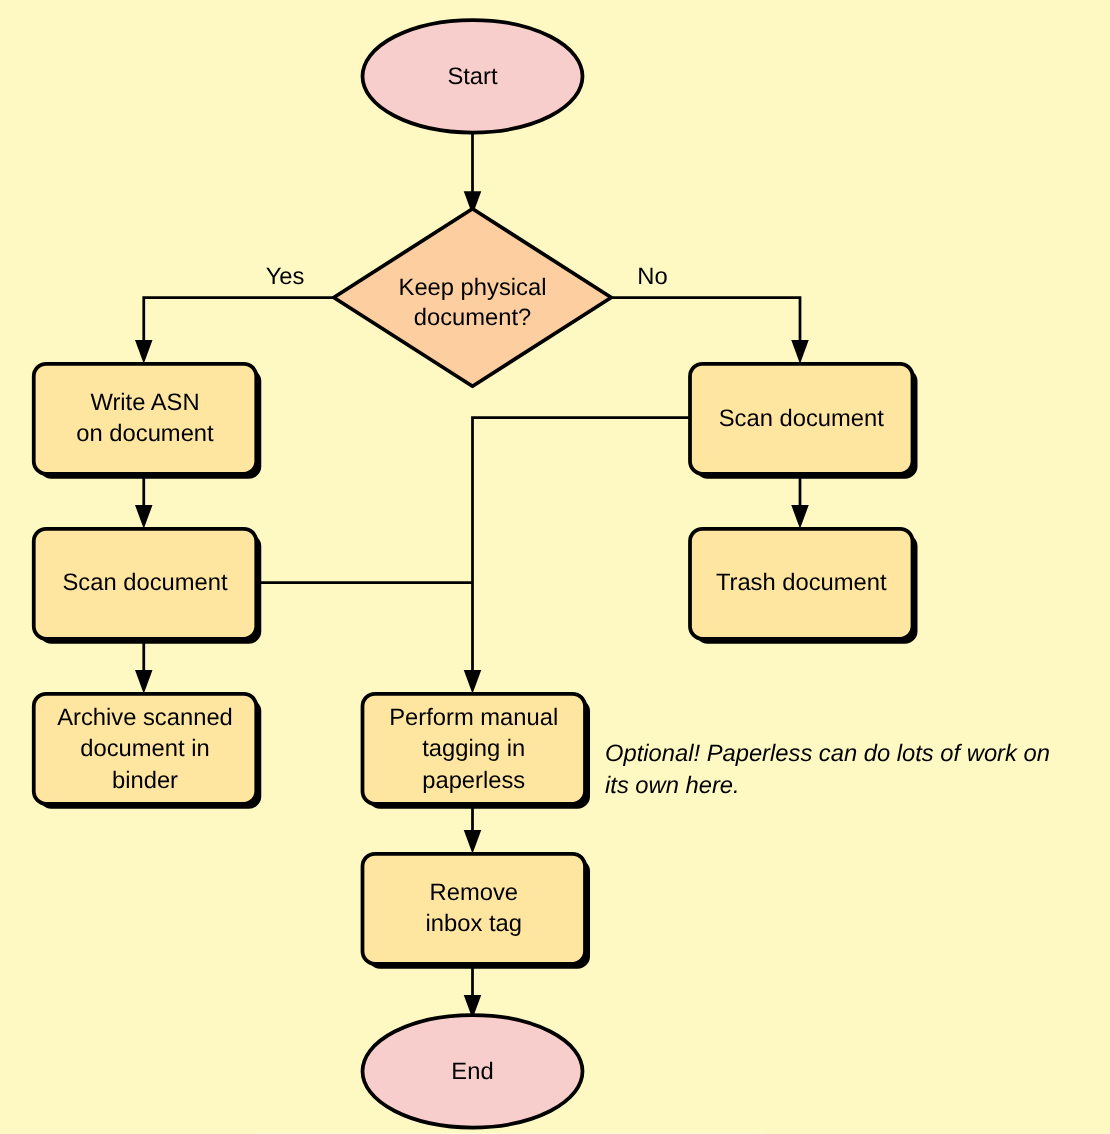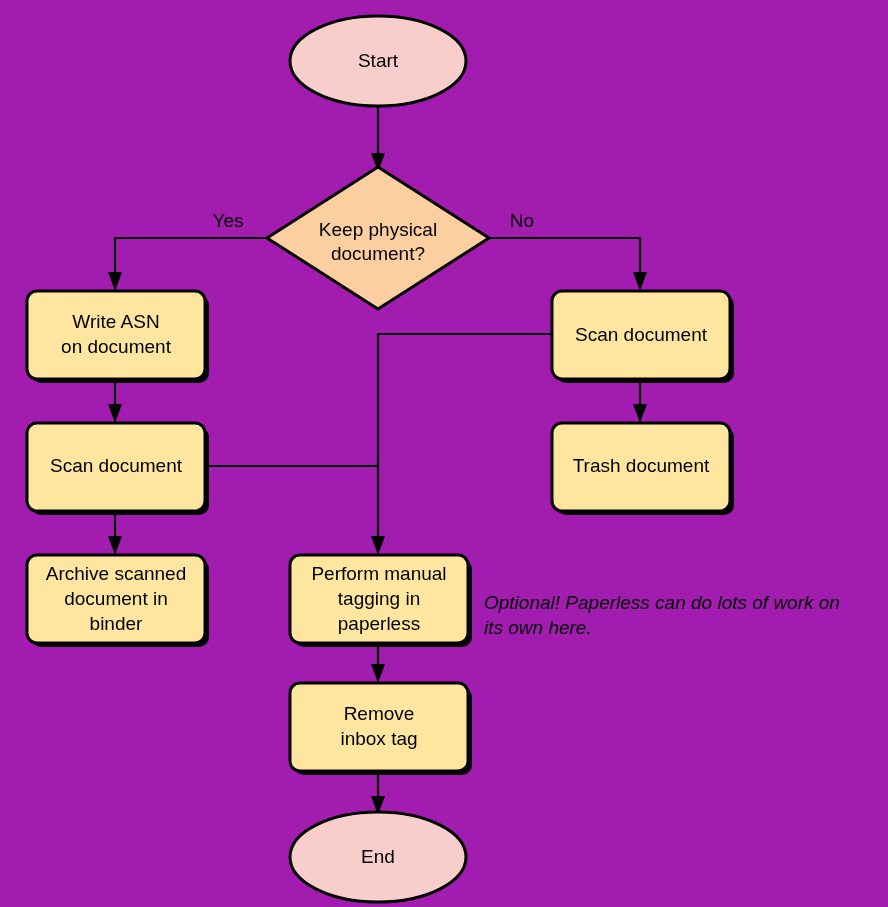--- a/index.html
+++ b/index.html
@@ -8,21 +8,21 @@
     padding: 0;
     background: #ffffff;
   }
   body {
     font-family: "Liberation Sans", sans-serif;
   }
   #diagram-root {
     position: relative;
     width: 888px;
     height: 907px;
-    background: #a21caf;
+    background: #fef9c3;
     overflow: hidden;
   }
   #flow-svg {
     position: absolute;
     top: 0;
     left: 0;
     width: 888px;
     height: 907px;
   }
   .node-shape {

